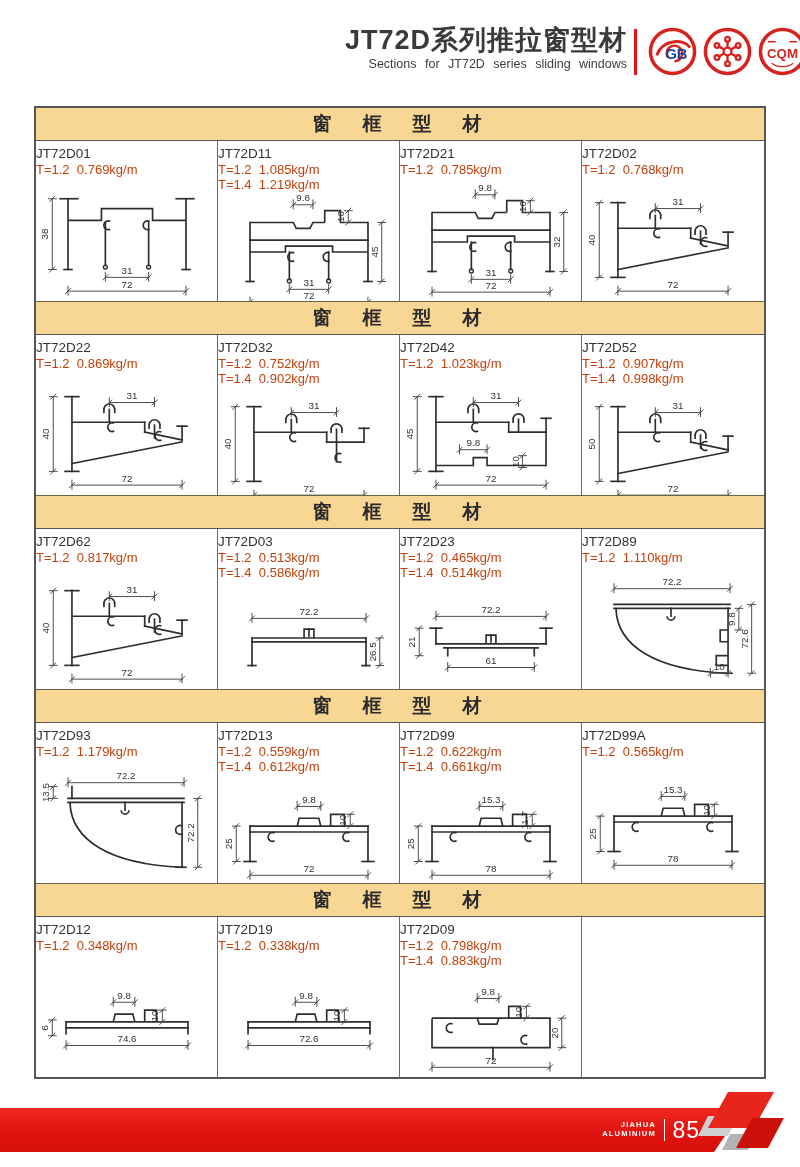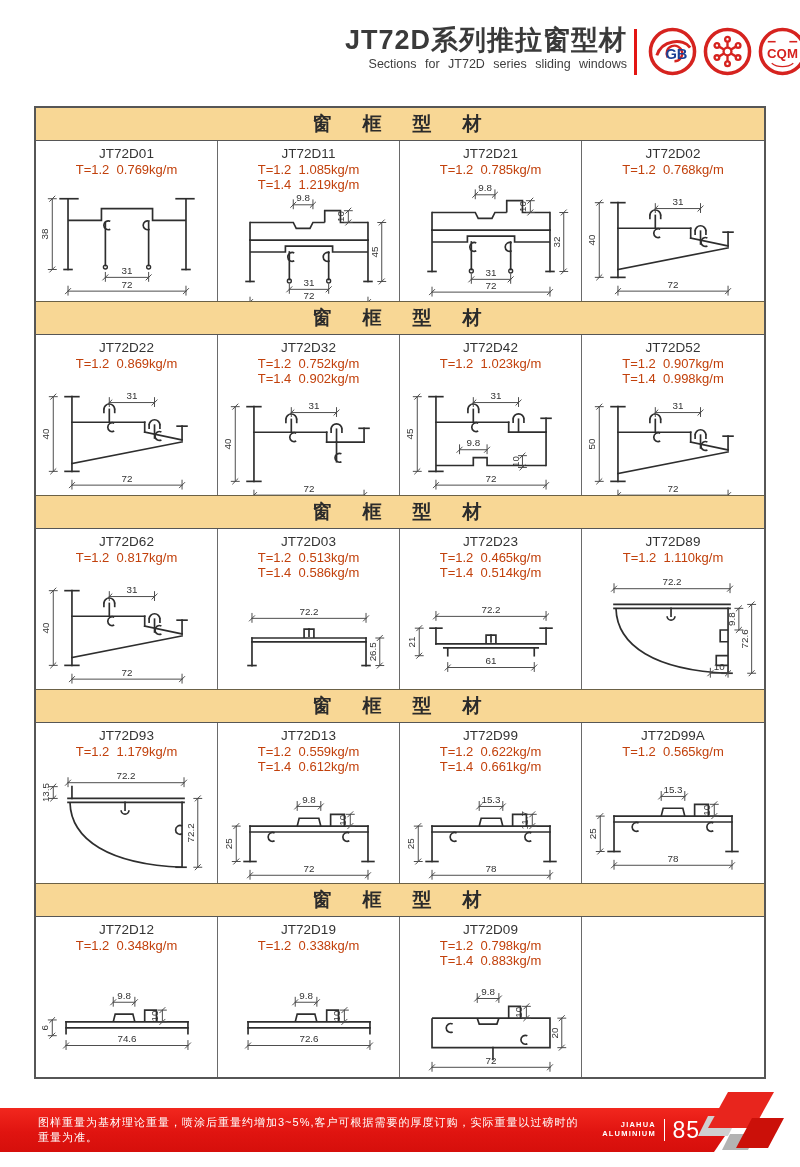--- a/index.html
+++ b/index.html
@@ -15,21 +15,21 @@
   .logos{position:absolute;left:641px;top:27px;display:flex;gap:6px;}
   .logo{width:49px;height:49px;}
 
   
   .catalog{position:absolute;left:34px;top:106px;width:732px;border:2px solid #565656;box-sizing:border-box;background:#fff;}
   .band{height:32px;background:#f8d795;border-top:1px solid #6b6146;border-bottom:1px solid #565656;
         display:flex;align-items:center;justify-content:center;
         font-size:19px;font-weight:bold;color:#2b2b2b;letter-spacing:6px;text-align:right;}
   .section:first-child .band{border-top:none;}
   .cells{display:grid;grid-template-columns:repeat(4,1fr);height:160px;}
-  .cell{border-right:1px solid #6a6a6a;box-sizing:border-box;text-align:center;overflow:hidden;}
+  .cell{border-right:1px solid #6a6a6a;box-sizing:border-box;overflow:hidden;}
   .cell:last-child{border-right:none;}
   .code{font-size:13.5px;color:#333;margin-top:5px;line-height:1.18;}
   .wt{font-size:13px;color:#c2410c;line-height:1.18;white-space:pre;}
   .drawing{display:block;margin:0 auto;}
 
   
   .footer-bar{position:absolute;left:0;top:1108px;width:744px;height:44px;
       background:linear-gradient(180deg,#f2271e 0%,#e01410 55%,#d60f0b 100%);
       clip-path:polygon(0 0,100% 0,calc(100% - 30px) 100%,0 100%);
       display:flex;align-items:center;color:#fff;}
@@ -917,21 +917,20 @@
               <text x="90" y="96.5" text-anchor="middle" font-size="10" fill="#333">72</text>
             </svg>
           </div>
         </div>
         <div class="cell"></div>
       </div>
     </div>
   </div>
 
 <div class="footer-bar">
-  <span class="foot-note">图样重量为基材理论重量，喷涂后重量约增加3~5%,客户可根据需要的厚度订购，实际重量以过磅时的重量为准。</span>
   <span class="brand">
     <span>JIAHUA</span><br>
     <span>ALUMINIUM</span>
   </span>
   <span class="brand-pipe"></span>
   <span class="pagenum">85</span>
 </div>
 <svg class="footer-logo" width="104" height="76" viewBox="0 0 104 76">
   <polygon points="16,28 46,28 36,48 6,48" fill="#cfcfcf"></polygon>
   <polygon points="36,4 82,4 62,40 16,40" fill="#e8251d"></polygon>

